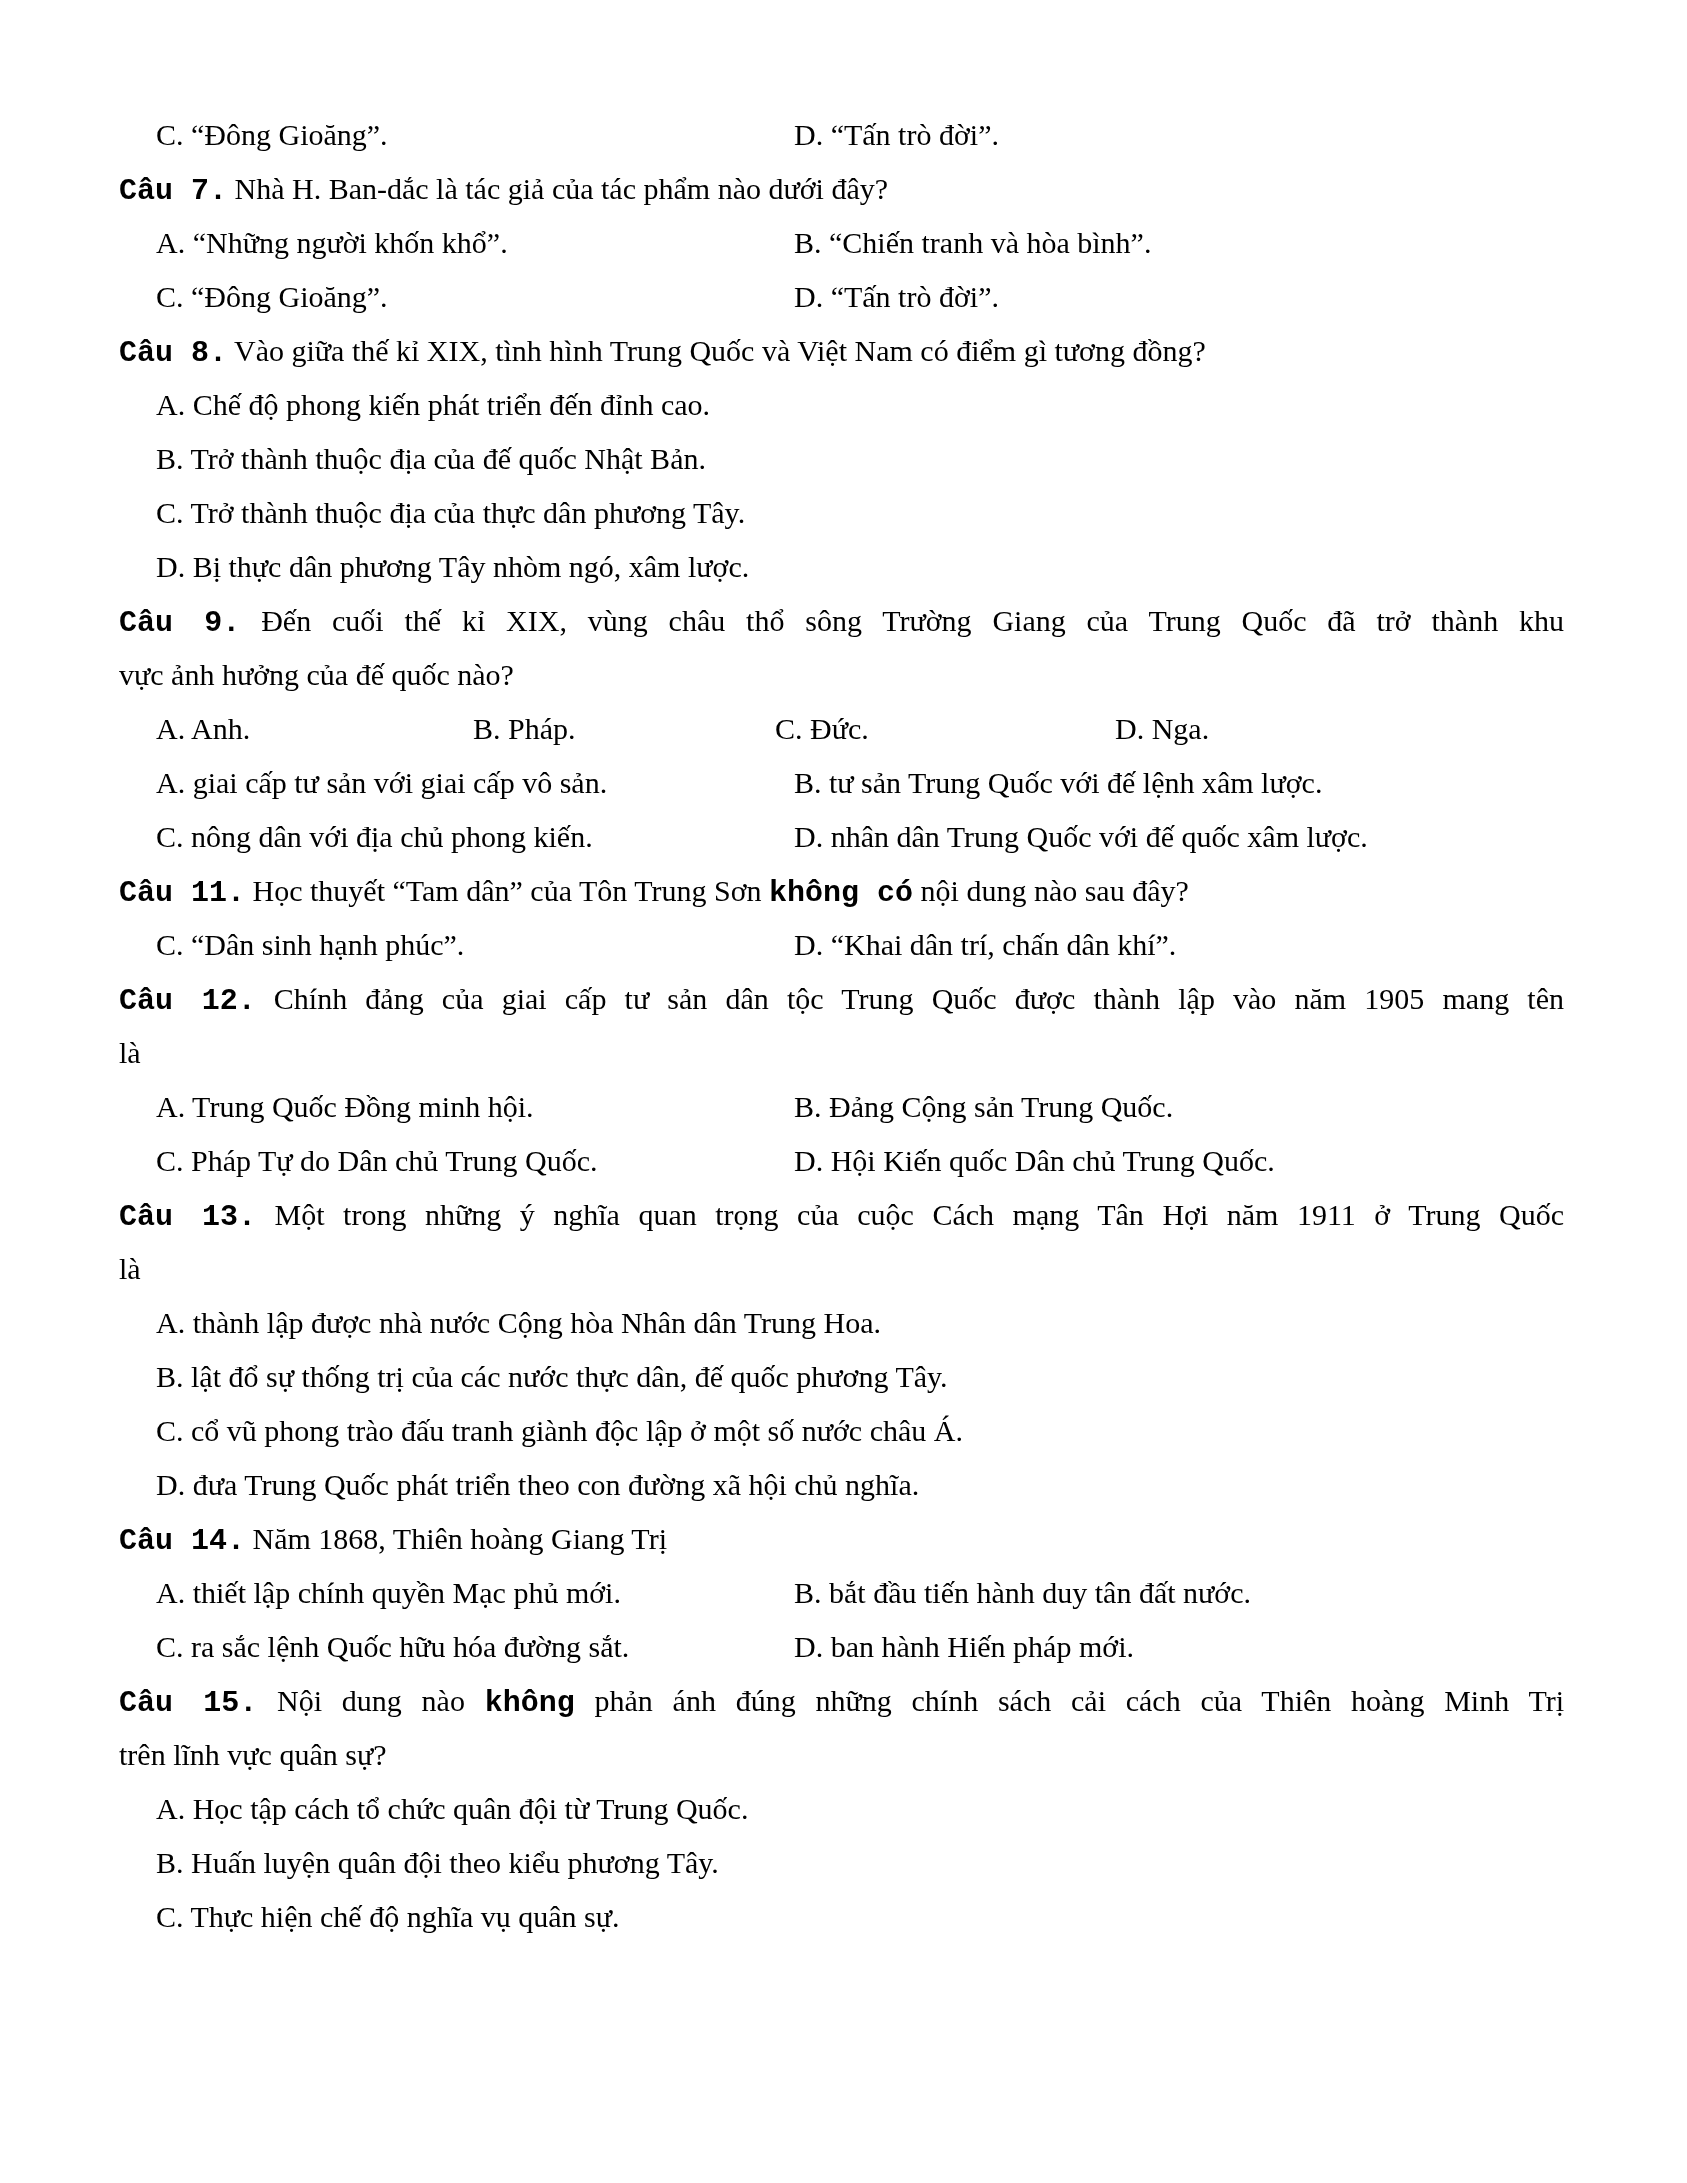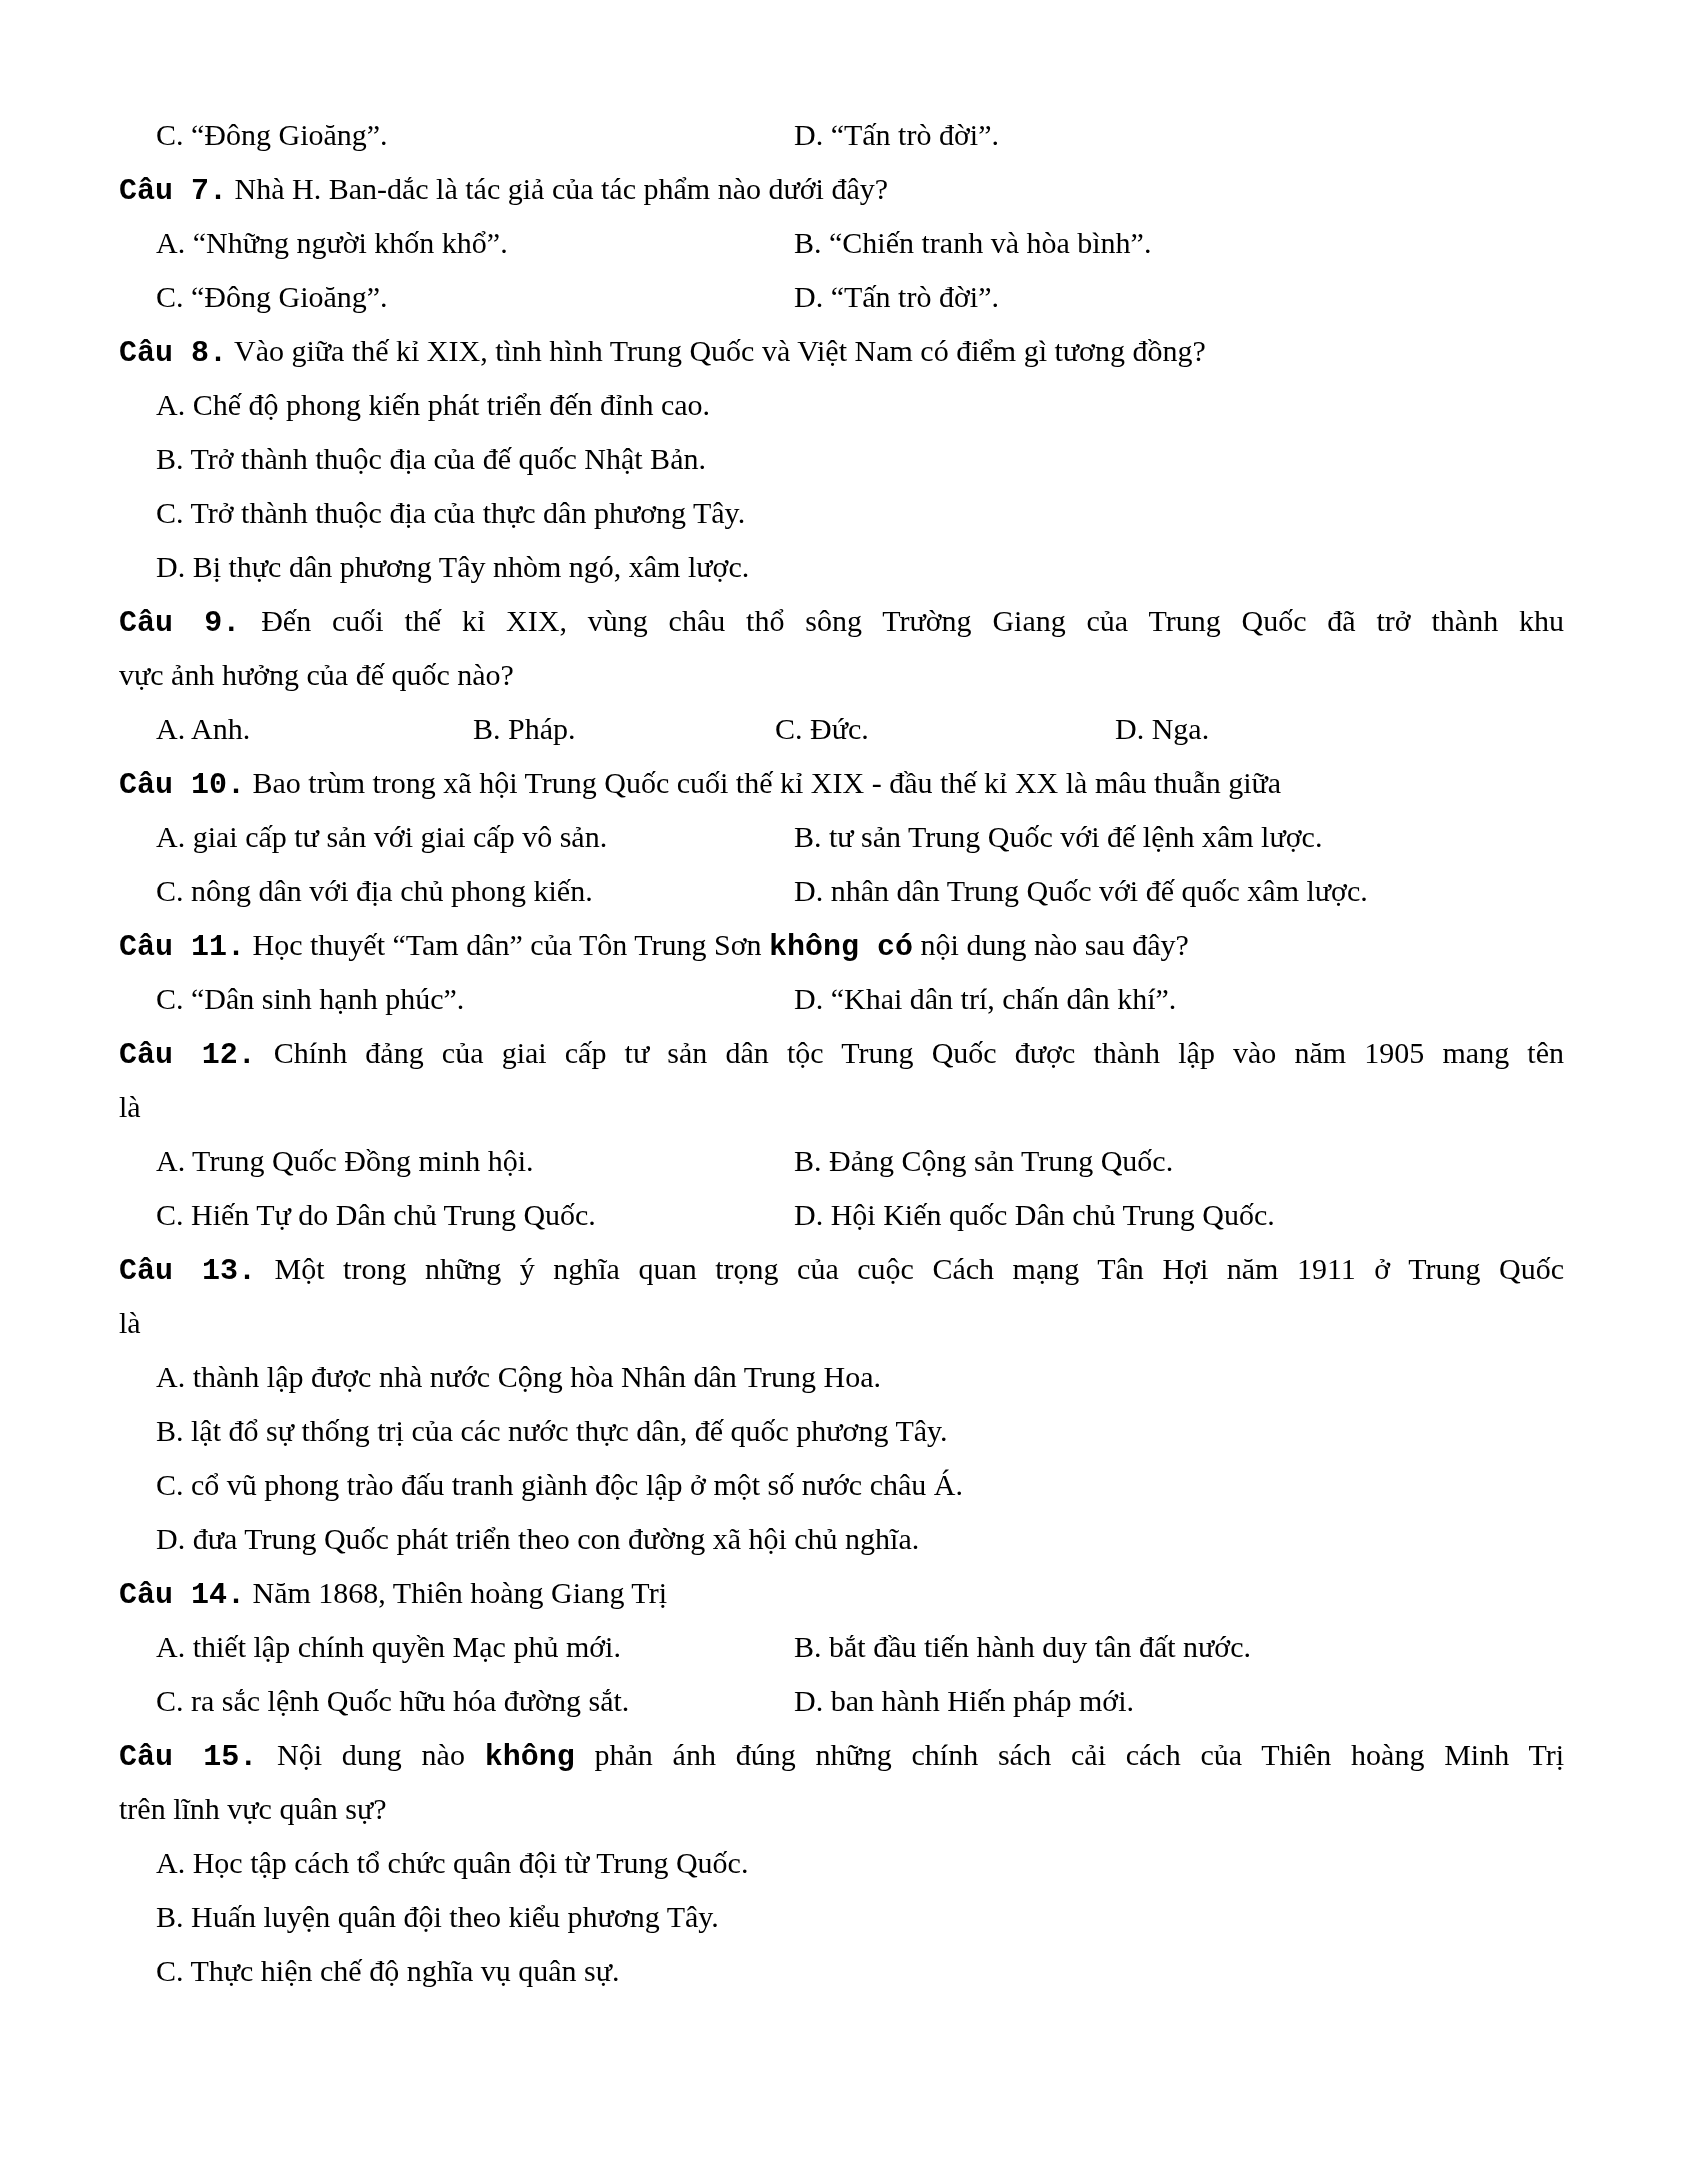--- a/index.html
+++ b/index.html
@@ -68,23 +68,20 @@
   <div class="ln">
     <span>vực ảnh hưởng của đế quốc nào?</span>
   </div>
   <div class="row">
     <span class="opt c-a">A. Anh.</span>
     <span class="opt c-b4">B. Pháp.</span>
     <span class="opt c-c4">C. Đức.</span>
     <span class="opt c-d4">D. Nga.</span>
   </div>
 
-  <div class="ln">
-    <b>Câu 10.</b><span> Bao trùm trong xã hội Trung Quốc cuối thế kỉ XIX - đầu thế kỉ XX là mâu thuẫn giữa</span>
-  </div>
   <div class="row">
     <span class="opt c-a">A. giai cấp tư sản với giai cấp vô sản.</span>
     <span class="opt c-b2">B. tư sản Trung Quốc với đế lệnh xâm lược.</span>
   </div>
   <div class="row">
     <span class="opt c-a">C. nông dân với địa chủ phong kiến.</span>
     <span class="opt c-b2">D. nhân dân Trung Quốc với đế quốc xâm lược.</span>
   </div>
 
   <div class="ln">
@@ -99,21 +96,21 @@
     <b>Câu 12.</b><span> Chính đảng của giai cấp tư sản dân tộc Trung Quốc được thành lập vào năm 1905 mang tên</span>
   </div>
   <div class="ln">
     <span>là</span>
   </div>
   <div class="row">
     <span class="opt c-a">A. Trung Quốc Đồng minh hội.</span>
     <span class="opt c-b2">B. Đảng Cộng sản Trung Quốc.</span>
   </div>
   <div class="row">
-    <span class="opt c-a">C. Hiến Tự do Dân chủ Trung Quốc.</span>
+    <span class="opt c-a">C. Pháp Tự do Dân chủ Trung Quốc.</span>
     <span class="opt c-b2">D. Hội Kiến quốc Dân chủ Trung Quốc.</span>
   </div>
 
   <div class="ln just">
     <b>Câu 13.</b><span> Một trong những ý nghĩa quan trọng của cuộc Cách mạng Tân Hợi năm 1911 ở Trung Quốc</span>
   </div>
   <div class="ln">
     <span>là</span>
   </div>
   <div class="row">

